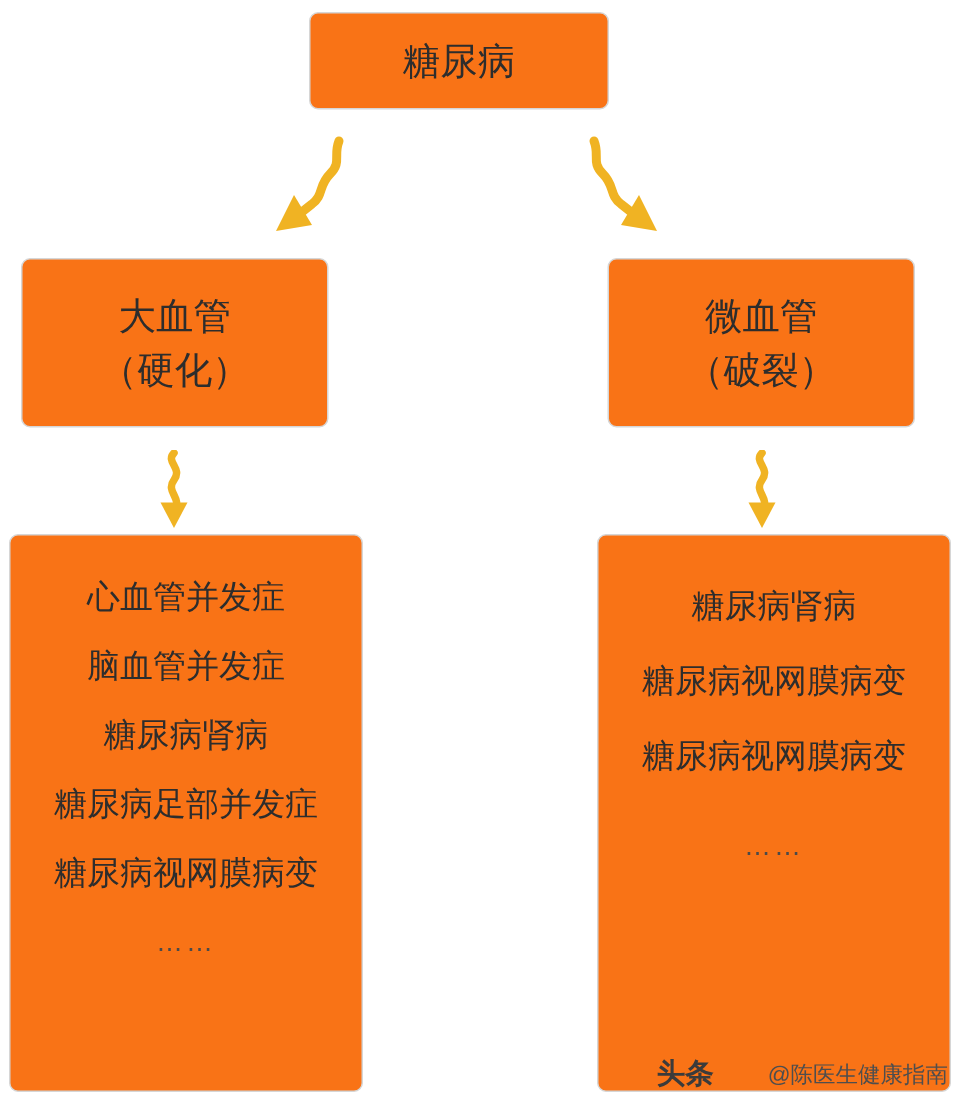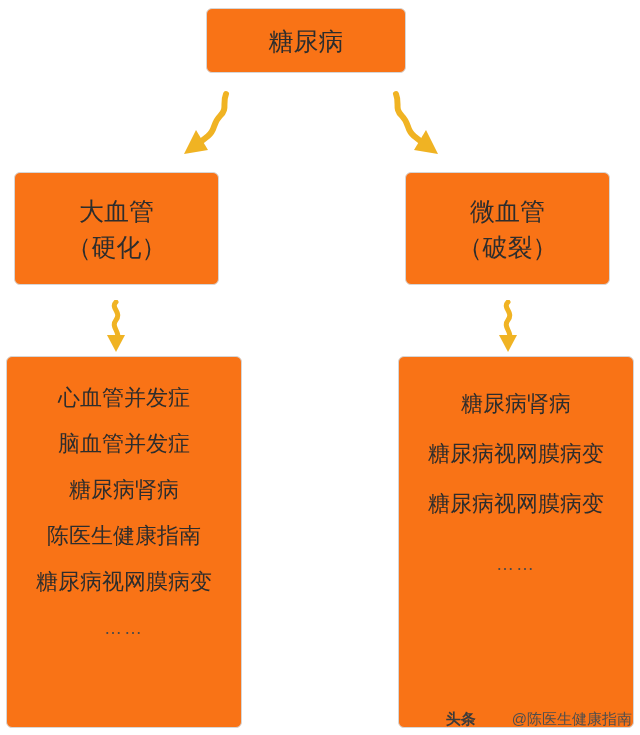--- a/index.html
+++ b/index.html
@@ -106,21 +106,21 @@
     bottom: 6px;
     display: flex;
     align-items: center;
     font-size: 15px;
     color: #5a5a5a;
     white-space: nowrap;
   }
   .watermark .wm-logo {
     display: inline-block;
     margin-right: 4px;
-    font-size: 15px;
+    font-size: 19px;
     color: #3b3b3b;
     font-weight: bold;
   }
   .watermark .wm-text {
     color: #4e4e4e;
     margin-left: 32px;
   }
 </style>
 </head>
 <body>
@@ -158,21 +158,21 @@
 
   <svg class="arrow" style="left:488px; top:300px;" width="40" height="52" viewBox="0 0 40 52">
     <path d="M20,2 C14,8 26,12 20,20 C14,28 26,32 20,40" stroke="#f0b323" stroke-width="5" fill="none" stroke-linecap="round"></path>
     <path d="M11,35 L20,52 L29,35 Z" fill="#f0b323"></path>
   </svg>
 
   <div class="box" id="macro-list">
     <div class="list-item">心血管并发症</div>
     <div class="list-item">脑血管并发症</div>
     <div class="list-item">糖尿病肾病</div>
-    <div class="list-item">陈医生健康指南</div>
+    <div class="list-item">糖尿病足部并发症</div>
     <div class="list-item">糖尿病视网膜病变</div>
     <div class="list-item dots">……</div>
   </div>
 
   <div class="box" id="micro-list">
     <div class="list-item">糖尿病肾病</div>
     <div class="list-item">糖尿病视网膜病变</div>
     <div class="list-item">糖尿病视网膜病变</div>
     <div class="list-item dots">……</div>
   </div>

